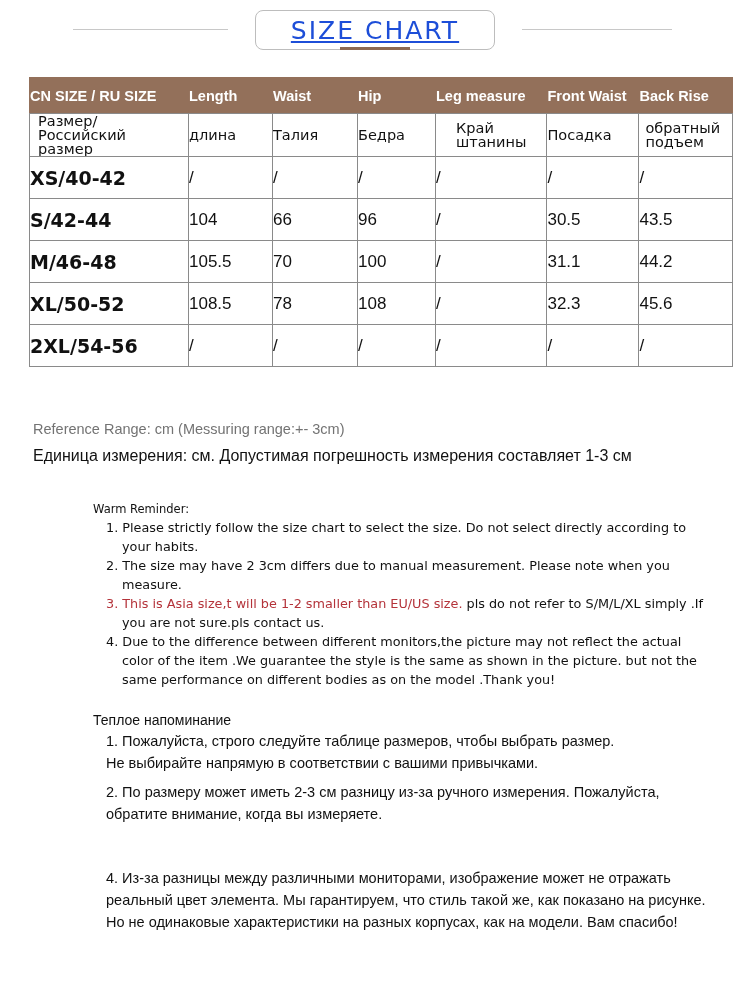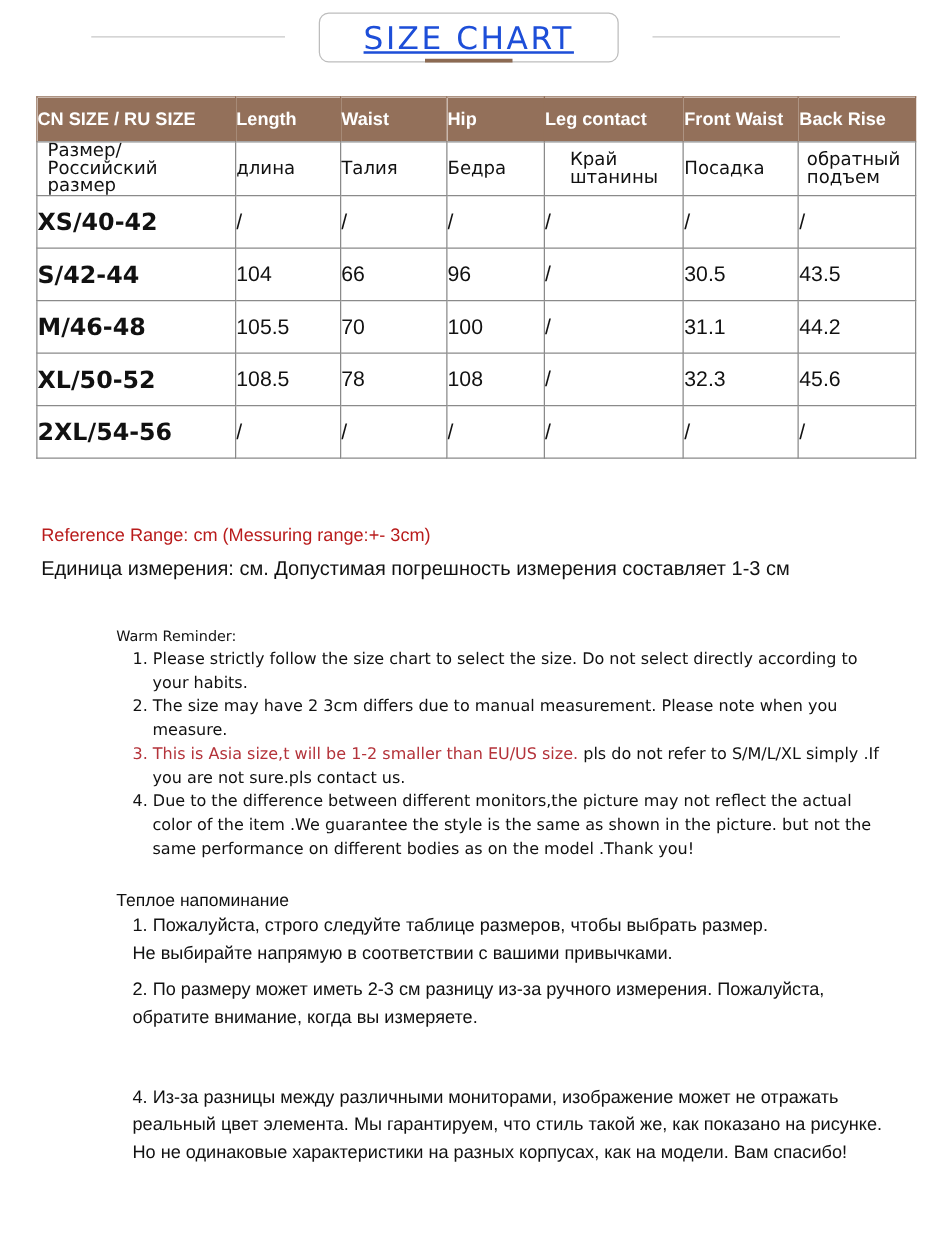--- a/index.html
+++ b/index.html
@@ -7,21 +7,21 @@
   .hline { position:absolute; top:29px; height:1px; background:#c8c8c8; }
   .title-box { position:absolute; left:255px; top:10px; width:240px; height:40px; border:1px solid #bdbdbd; border-radius:8px; box-sizing:border-box; display:flex; align-items:center; justify-content:center; }
   .title-text { font-family:"DejaVu Sans", sans-serif; font-size:25px; letter-spacing:2px; color:#1d4ed8; font-weight:normal;text-decoration:underline; }
   .title-underline { position:absolute; left:340px; top:47px; width:70px; height:3px; background:#8c6a52; }
   table.sz { position:absolute; left:29px; top:77px; border-collapse:collapse; table-layout:fixed; }
   table.sz td, table.sz th { border:1px solid #8a8a8a; text-align:left; padding:0; overflow:hidden; }
   table.sz tr.hdr th { background:#93705a; color:#fff; font-family:"Liberation Sans", sans-serif; font-weight:bold; font-size:14.5px; height:35px; border-color:#93705a; border-bottom-color:#8a8a8a; }
   table.sz tr.ru td { height:40px; font-size:14.5px; line-height:14px; color:#111; }
   table.sz tr.data td { height:41px; font-size:17px; color:#111; font-family:"Liberation Sans", sans-serif; }
   table.sz tr.data td.size { font-size:19px; font-family:"DejaVu Sans", sans-serif;font-weight:bold; }
-  .ref-en { position:absolute; left:33px; top:421px; font-size:14.5px; font-family:"Liberation Sans", sans-serif; color:#b91c1c; }
+  .ref-en { position:absolute; left:33px; top:421px; font-size:14.5px; font-family:"Liberation Sans", sans-serif; color:#737373; }
   .ref-ru { position:absolute; left:33px; top:447px; font-size:16px; font-family:"Liberation Sans", sans-serif; color:#111; }
   .reminder { position:absolute; left:93px; font-family:"DejaVu Sans", sans-serif; color:#111; }
   .rem-en-title { top:502px; font-size:11.5px; }
   .rem-en-list { position:absolute; left:106px; top:518px; width:600px; font-size:12.8px; line-height:19px; font-family:"DejaVu Sans", sans-serif; color:#111; }
   .rem-en-list .item { margin:0; padding-left:16px; text-indent:-16px; }
   .red { color:#b4333a; }
   .rem-ru-title { top:712px; font-size:14px; font-family:"Liberation Sans", sans-serif; }
   .rem-ru-list { position:absolute; left:106px; top:730px; width:600px; font-size:14.5px; line-height:22px; font-family:"Liberation Sans", sans-serif; color:#111; }
   .rem-ru-list .item { margin:0 0 7px 0; }
   .rem-ru-list .item.i2 { margin-bottom:9px; }
@@ -46,21 +46,21 @@
       <col style="width:102px">
       <col style="width:92px">
       <col style="width:94px">
   </colgroup>
   <tbody>
       <tr class="hdr">
     <th>CN SIZE / RU SIZE</th>
     <th>Length</th>
     <th>Waist</th>
     <th>Hip</th>
-    <th>Leg contact</th>
+    <th>Leg measure</th>
     <th>Front Waist</th>
     <th>Back Rise</th>
   </tr>
   <tr class="ru">
     <td style="padding:0 8px;">Размер/Российский размер</td>
     <td>длина</td>
     <td>Талия</td>
     <td>Бедра</td>
     <td style="padding:0 20px;">Край штанины</td>
     <td>Посадка</td>

